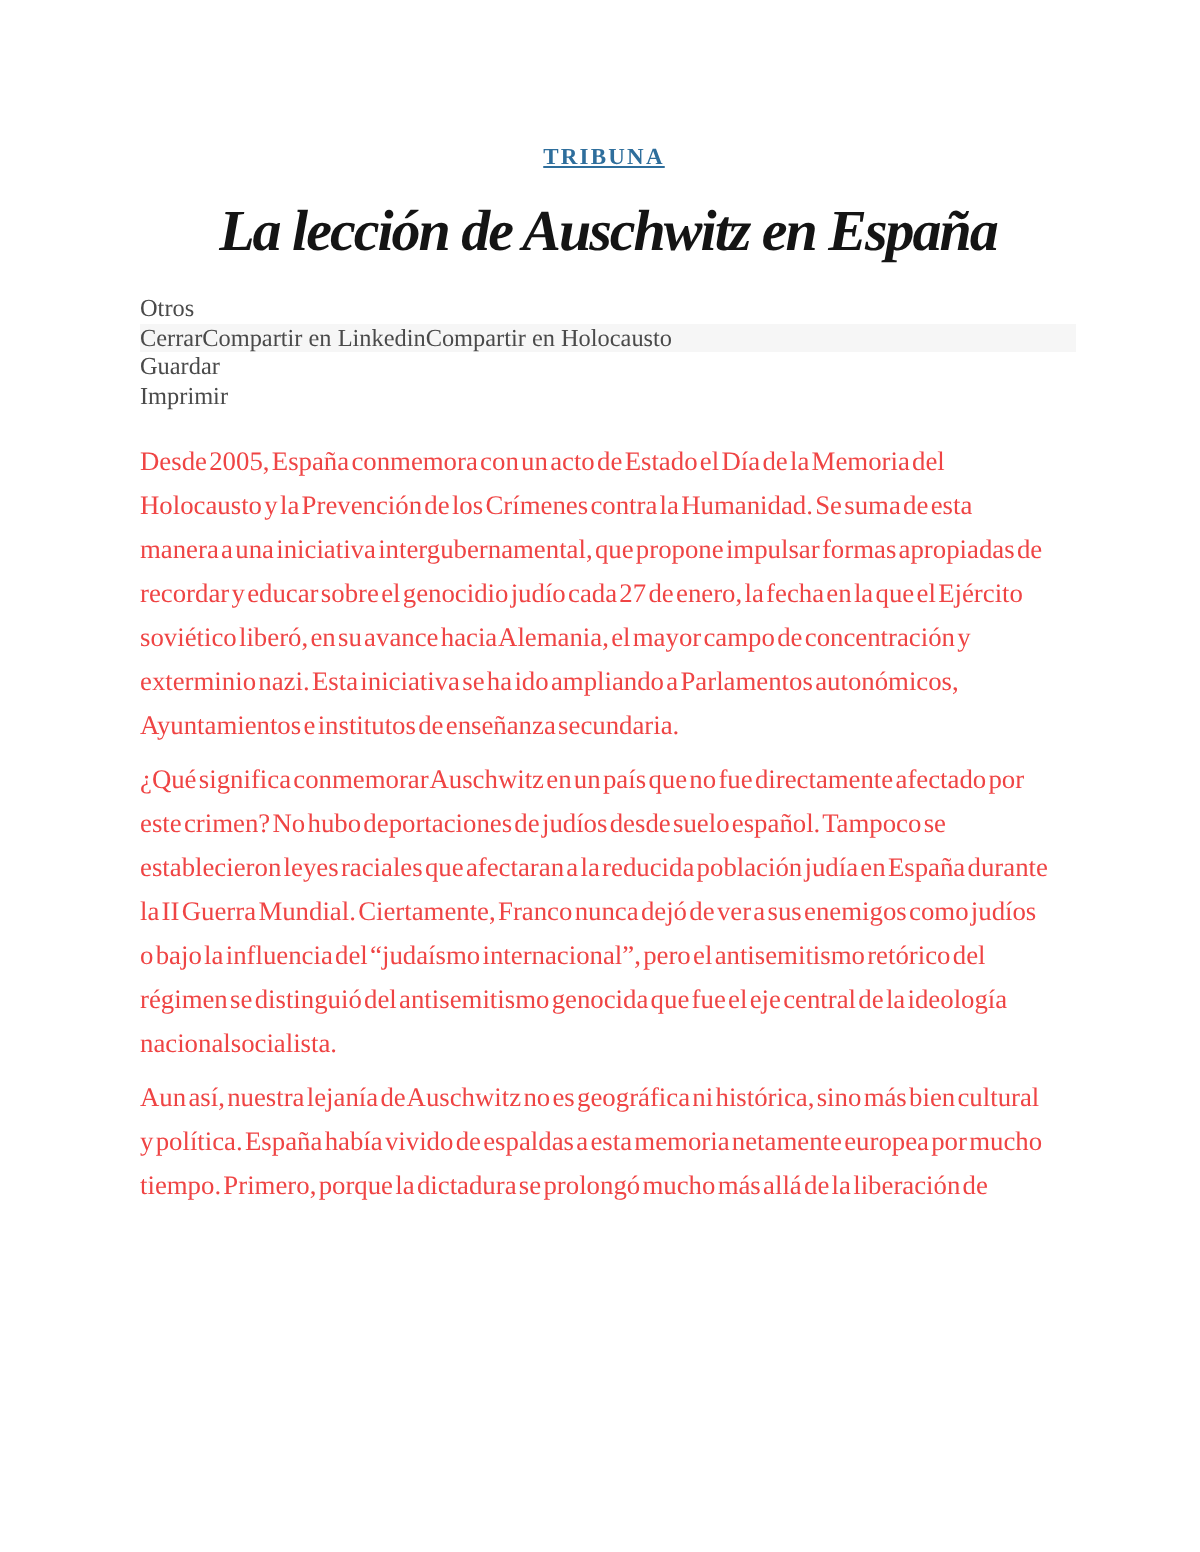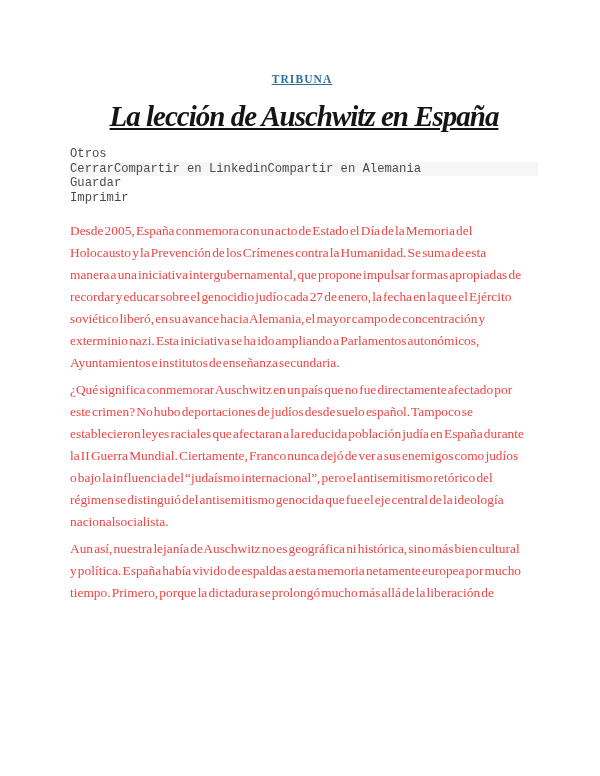--- a/index.html
+++ b/index.html
@@ -36,36 +36,35 @@
     margin: 11px 0 0 0;
     font-family: "Liberation Serif", serif;
     font-style: italic;
     font-weight: bold;
     font-size: 29px;
     line-height: 36px;
     letter-spacing: -1px;
     text-align: center;
     white-space: nowrap;
     color: #141414;
-    text-decoration: underline;
   }
   h2.subtitle {
     margin: 12px 0 0 0;
     font-family: "Liberation Serif", serif;
     font-weight: bold;
     font-size: 15px;
     line-height: 22px;
     word-spacing: -0.5px;
     text-align: center;
     white-space: pre-line;
     color: #2b2b2b;
   }
   .share {
     margin-top: 13px;
-    font-family: Liberation Mono, monospace;
+    font-family: Liberation Serif, serif;
     font-size: 12.2px;
     line-height: 14.5px;
     color: #4a4a4a;
   }
   .share-row {
     cursor: pointer;
   }
   .share-row.highlighted {
     background: #f6f6f6;
   }
@@ -111,21 +110,21 @@
 
   <div class="kicker-row">
     <a class="kicker">TRIBUNA</a>
   </div>
 
   <h1 class="title">La lección de Auschwitz en España</h1>
 
 
   <div class="share">
     <div class="share-row">Otros</div>
-    <div class="share-row highlighted">CerrarCompartir en LinkedinCompartir en Alemania</div>
+    <div class="share-row highlighted">CerrarCompartir en LinkedinCompartir en Holocausto</div>
     <div class="share-row">Guardar</div>
     <div class="share-row">Imprimir</div>
   </div>
 
 
 
   <p class="body-p first">Desde 2005, España conmemora con un acto de Estado el Día de la Memoria del
 Holocausto y la Prevención de los Crímenes contra la Humanidad. Se suma de esta
 manera a una iniciativa intergubernamental, que propone impulsar formas apropiadas de
 recordar y educar sobre el genocidio judío cada 27 de enero, la fecha en la que el Ejército

